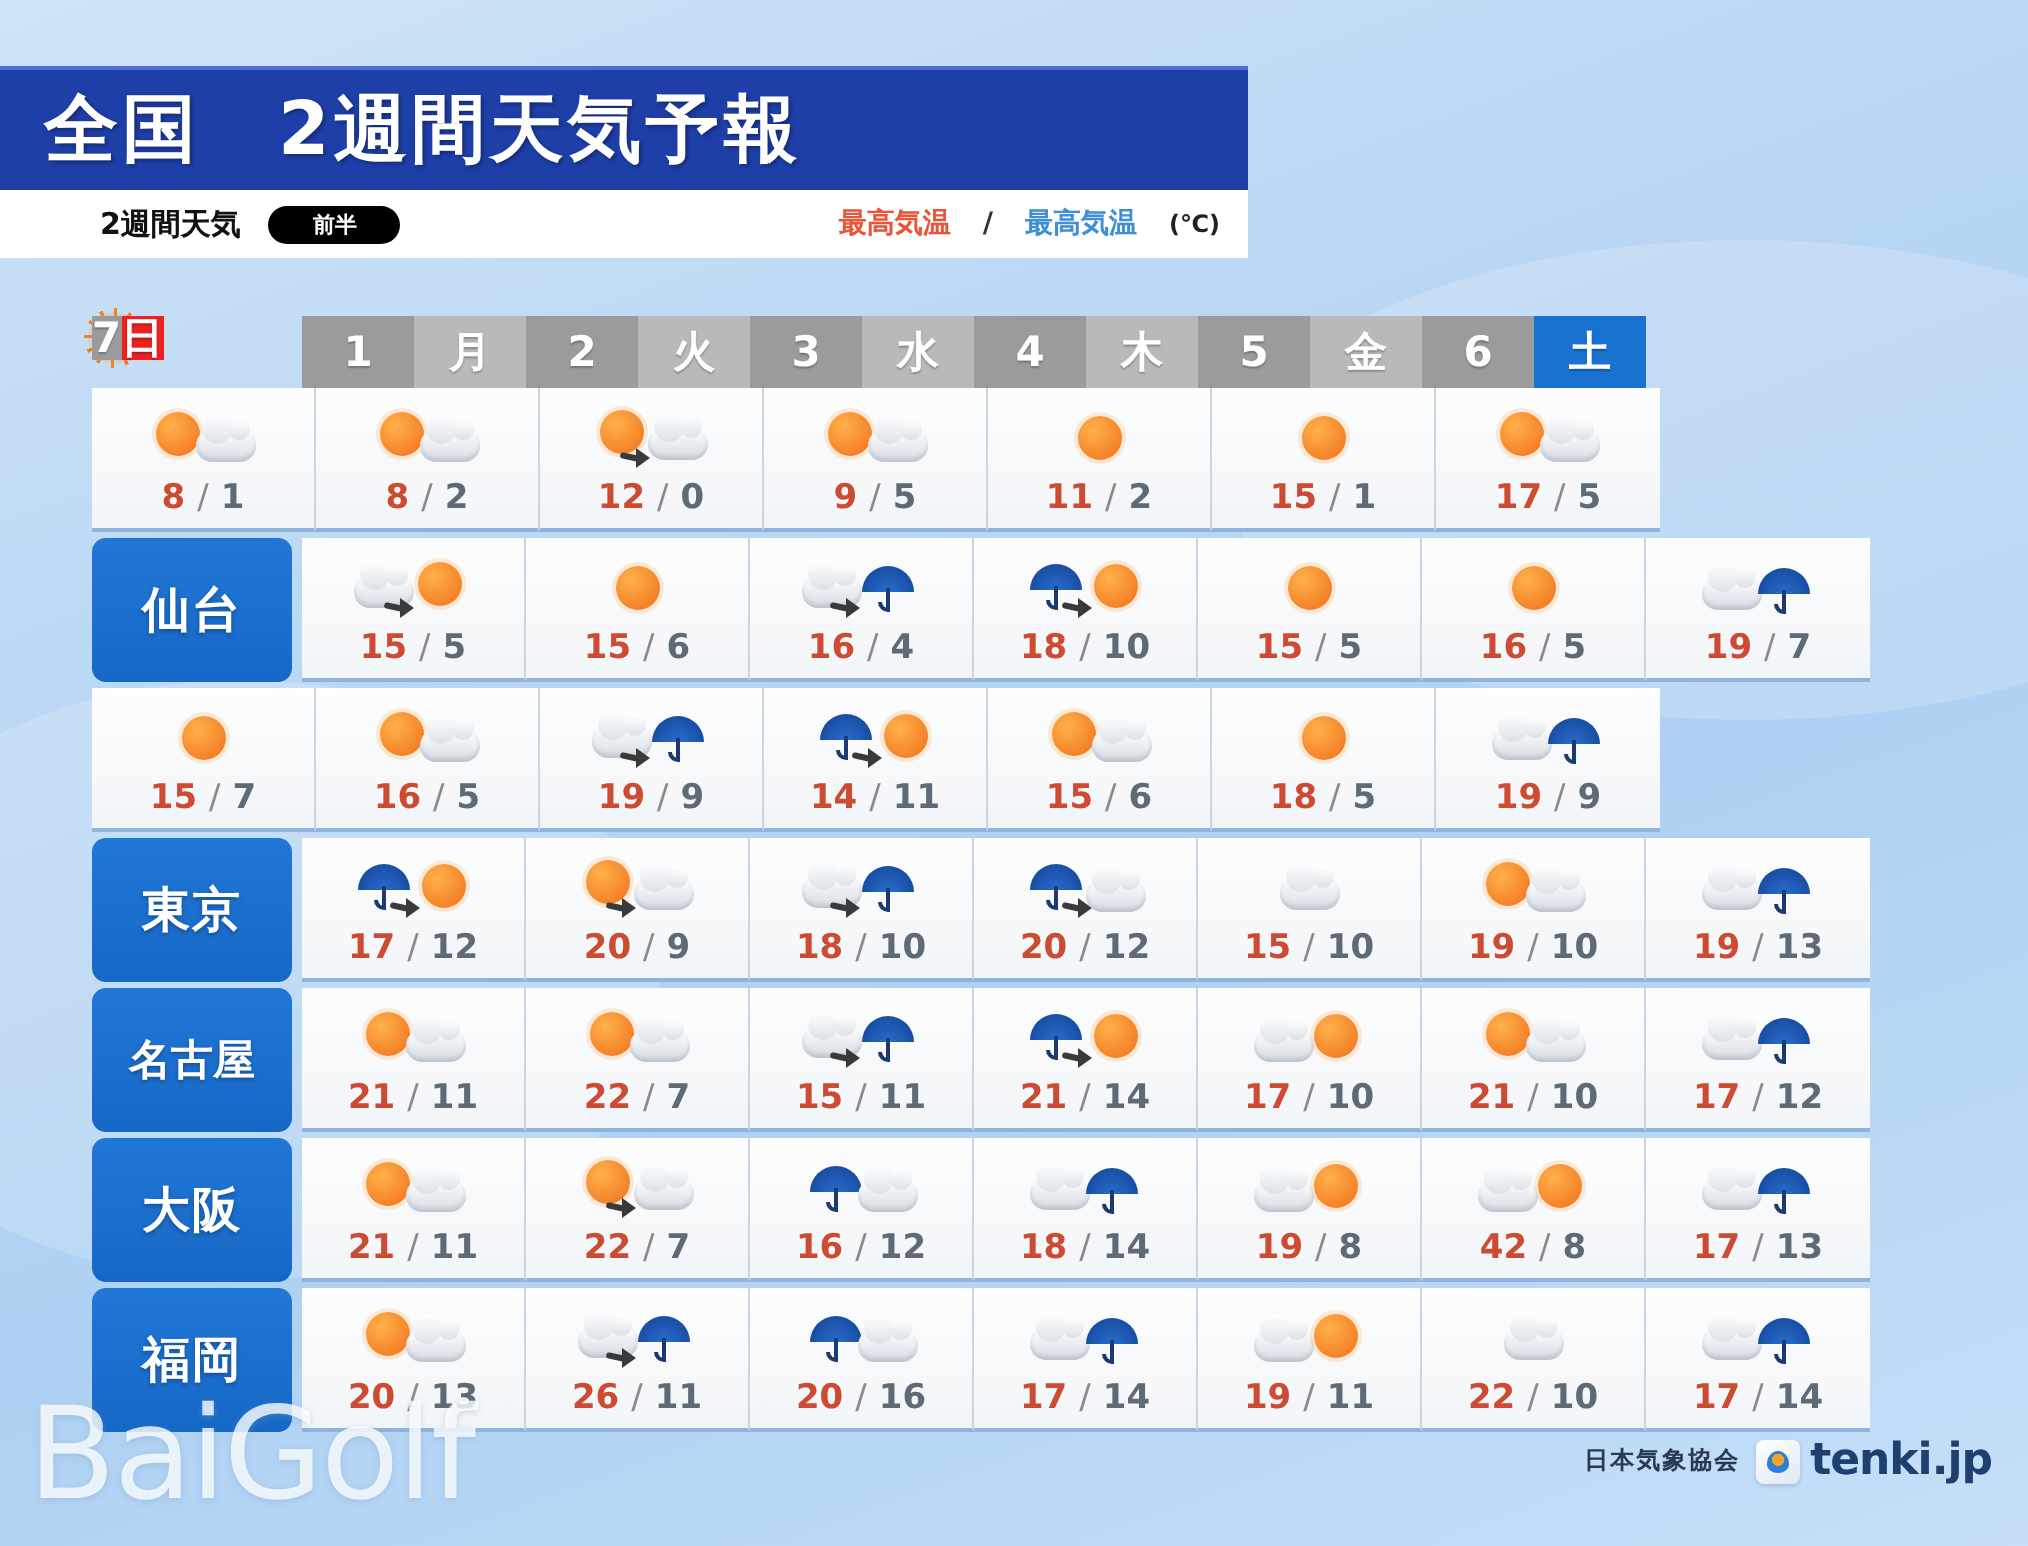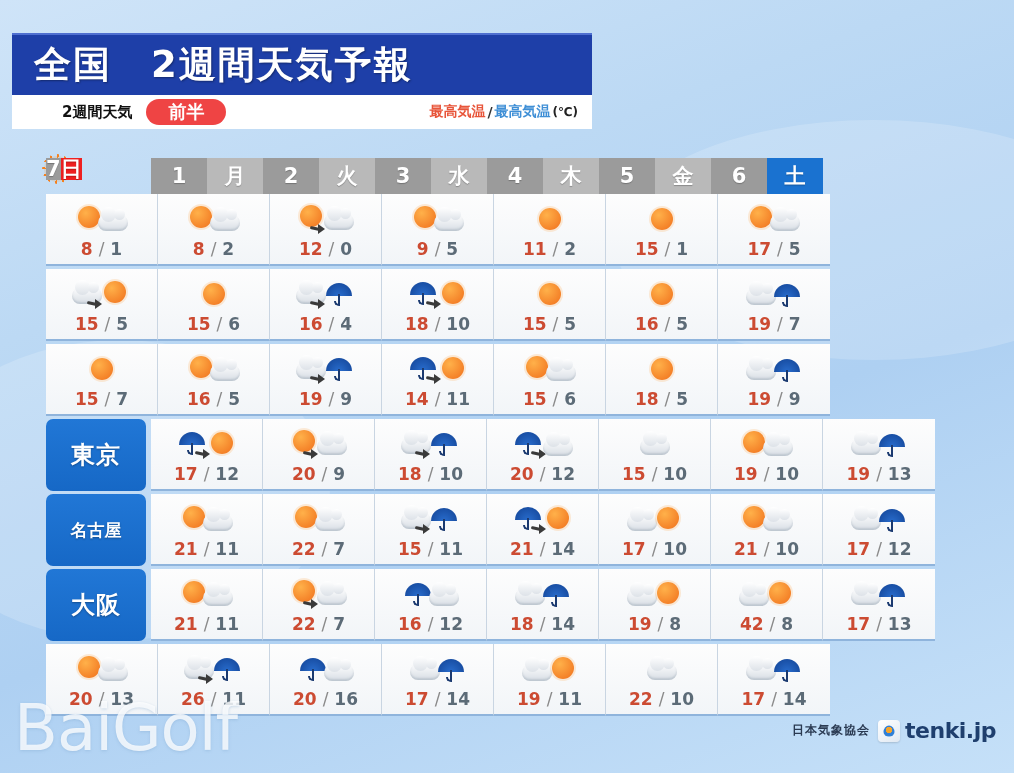--- a/index.html
+++ b/index.html
@@ -7,42 +7,42 @@
     width: 1014px; height: 773px;
     font-family: "DejaVu Sans", "Liberation Sans", sans-serif;
     background: linear-gradient(160deg, #cfe4f8 0%, #bcd9f4 30%, #aed0f2 60%, #c5e0f8 100%);
     position: relative; overflow: hidden;
   }
   .bg-glow { position:absolute; border-radius:50%; background:rgba(255,255,255,.18); pointer-events:none; }
   .g1 { width:420px; height:300px; left:-90px; top:340px; }
   .g2 { width:520px; height:240px; right:-120px; top:120px; }
 
   
-  .header-wrap { position:absolute; left:12px; top:33px; width:580px;border-radius:13px; }
+  .header-wrap { position:absolute; left:0; top:33px; width:624px;border-radius:13px; }
   .title-bar {
     background:#1e3fa8; height:62px; display:flex; align-items:center;
     padding-left:22px; gap:16px;
     border-top:2px solid #4f6fd0;
   }
   .title-main {
     color:#fff; font-size:37px; font-weight:bold; letter-spacing:2px;
     text-shadow:1px 1px 2px rgba(0,0,0,.35);
     white-space:nowrap;
   }
   .title-sub { color:#e8eefc; font-size:17px; font-weight:bold; white-space:nowrap; padding-top:12px; }
   .sub-bar {
     background:#ffffff; height:34px; display:flex; align-items:center;
     padding:0 14px 0 50px; gap:14px;
   }
   .sub-label { color:#111; font-size:15px; font-weight:bold; }
   .pill {
-    background:#ef4444; color:#fff; font-size:18px; font-weight:bold;
+    background:#000000; color:#fff; font-size:11px; font-weight:bold;
     border-radius:13px; padding:4px 22px; line-height:1;
   }
-  .legend { margin-left:auto; display:flex; align-items:center; font-size:14px; font-weight:bold; gap:2px; }
+  .legend { margin-left:auto; display:flex; align-items:center; font-size:14px; font-weight:bold; gap:16px; }
   .legend .hi { color:#e8553a; }
   .legend .sep { color:#333; }
   .legend .lo { color:#3f8fd6; }
   .legend .unit { color:#222; font-size:12px; }
 
   
   .grid { position:absolute; left:46px; top:158px; width:933px; }
   .row { display:flex; }
   .daycell {
     width:112px; height:36px; display:flex; align-items:stretch;
@@ -60,21 +60,21 @@
   .head-spacer { width:105px; }
 
   .city-label {
     width:100px; height:72px; margin-right:5px;
     background:linear-gradient(180deg,#2177d6,#1668c6);
     border-radius:7px;
     display:flex; align-items:center; justify-content:center;
     color:#fff; font-size:24px; font-weight:bold; letter-spacing:1px;
     text-shadow:0 1px 2px rgba(0,0,0,.3);
   }
-  .city-label.narrow-text { font-size:17px; letter-spacing:0; }
+  .city-label.narrow-text { font-size:21px; letter-spacing:0; }
 
   .data-row { margin-bottom:3px; }
   .cell {
     width:112px; height:72px;
     background:linear-gradient(180deg,#fdfdfd,#f2f5f8);
     border-right:1px solid #c9d5e2;
     border-bottom:2px solid #8fb4dc;
     display:flex; flex-direction:column; align-items:center; justify-content:flex-start;
     padding-top:5px;
   }
@@ -320,20 +320,21 @@
             </span>
           </div>
           <div class="temps">
             <span class="max">17</span>
             <span class="slash">/</span>
             <span class="min">5</span>
           </div>
         </div>
       </div>
       <div class="row data-row">
+        <div class="city-label">仙台</div>
         <div class="cell">
           <div class="icon-area">
             <span class="wx">
               <span class="cloud" style="left: 0px; top: 12px;"></span>
               <span class="arrow" style="left: 15px; top: 24px;"></span>
               <span class="sun" style="left: 32px; top: 6px;"></span>
             </span>
           </div>
           <div class="temps">
             <span class="max">15</span>
@@ -858,20 +859,21 @@
             </span>
           </div>
           <div class="temps">
             <span class="max">17</span>
             <span class="slash">/</span>
             <span class="min">13</span>
           </div>
         </div>
       </div>
       <div class="row data-row">
+        <div class="city-label">福岡</div>
         <div class="cell">
           <div class="icon-area">
             <span class="wx">
               <span class="sun" style="left: 6px; top: 6px;"></span>
               <span class="cloud" style="left: 26px; top: 14px;"></span>
             </span>
           </div>
           <div class="temps">
             <span class="max">20</span>
             <span class="slash">/</span>

